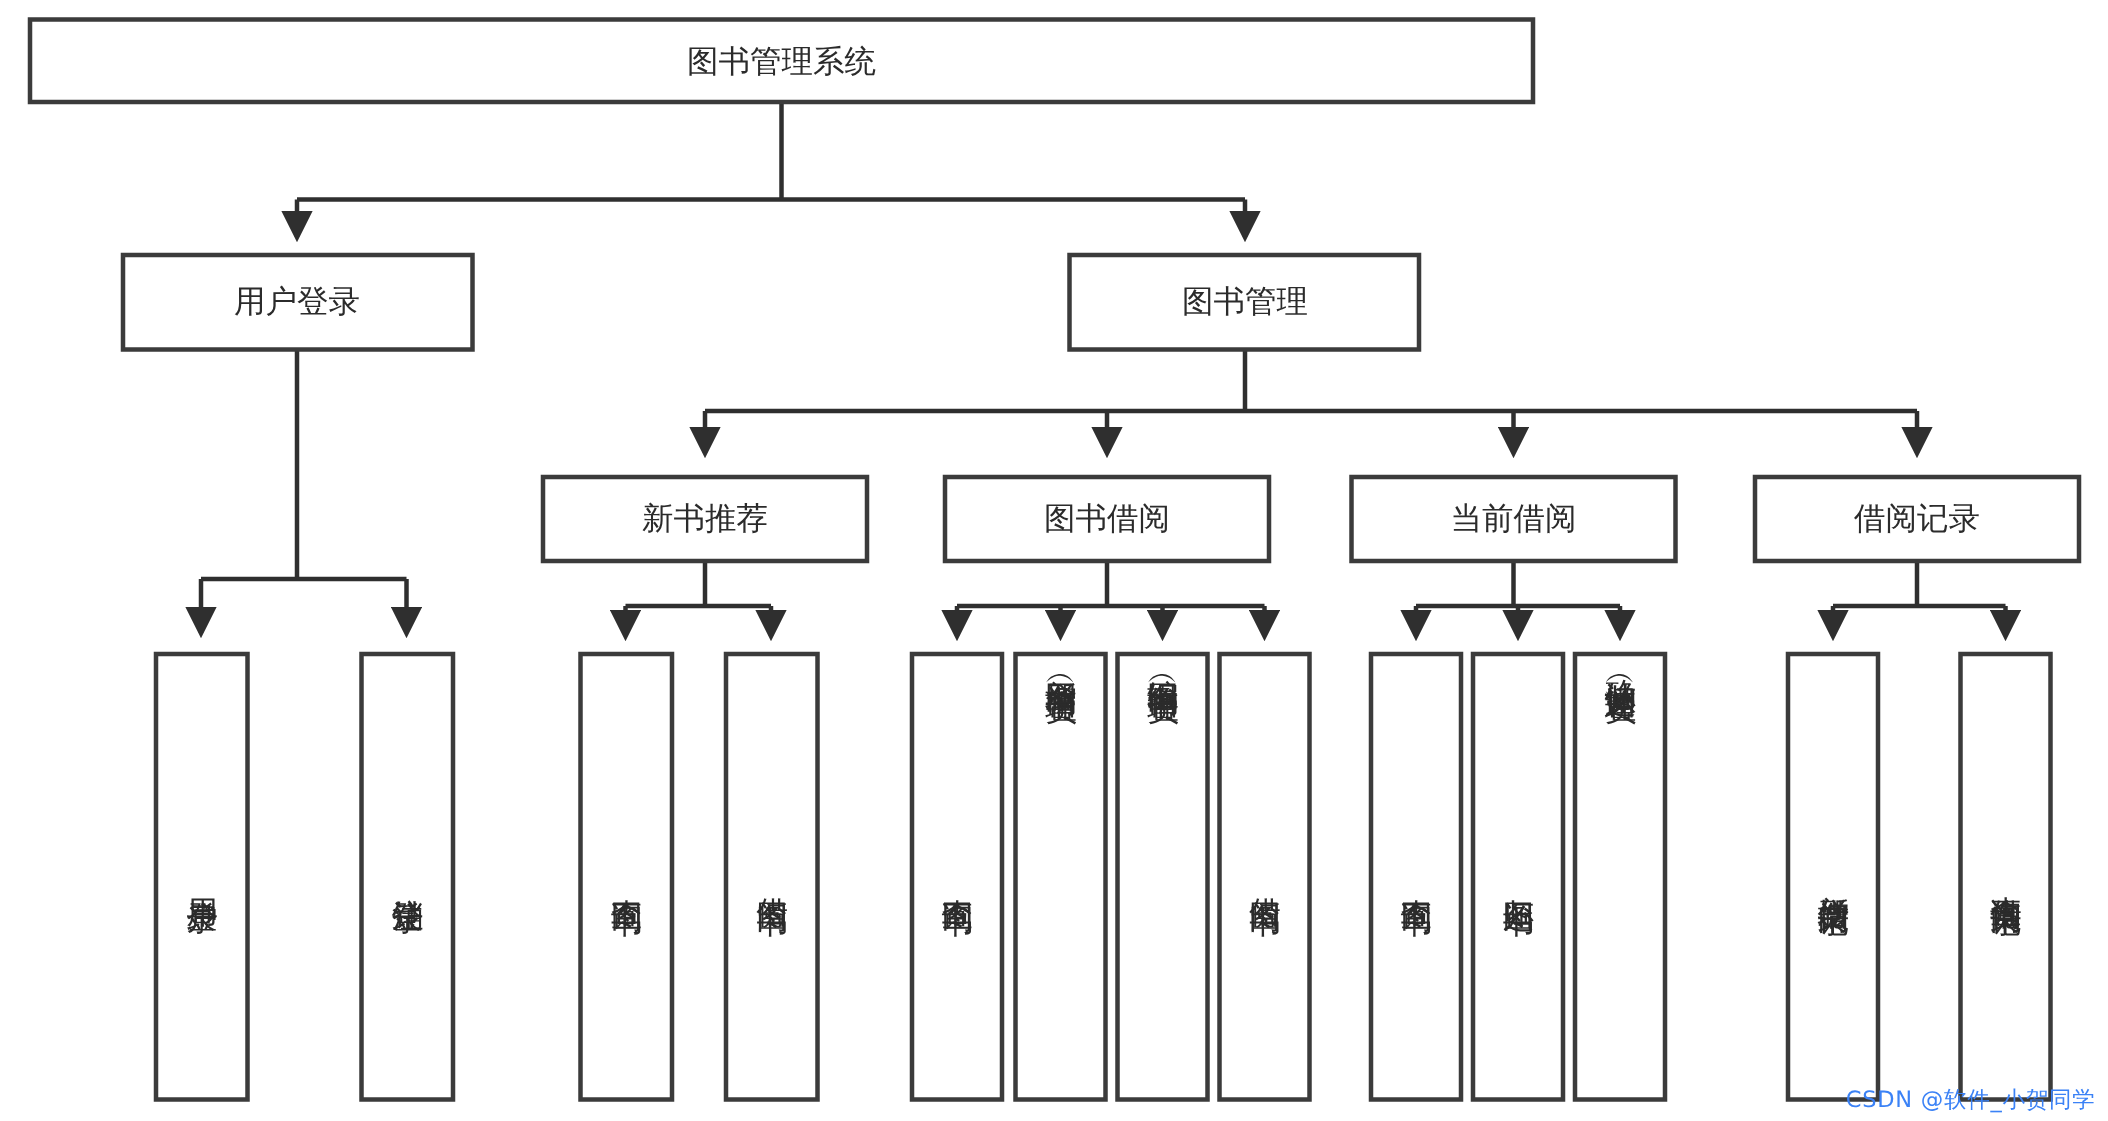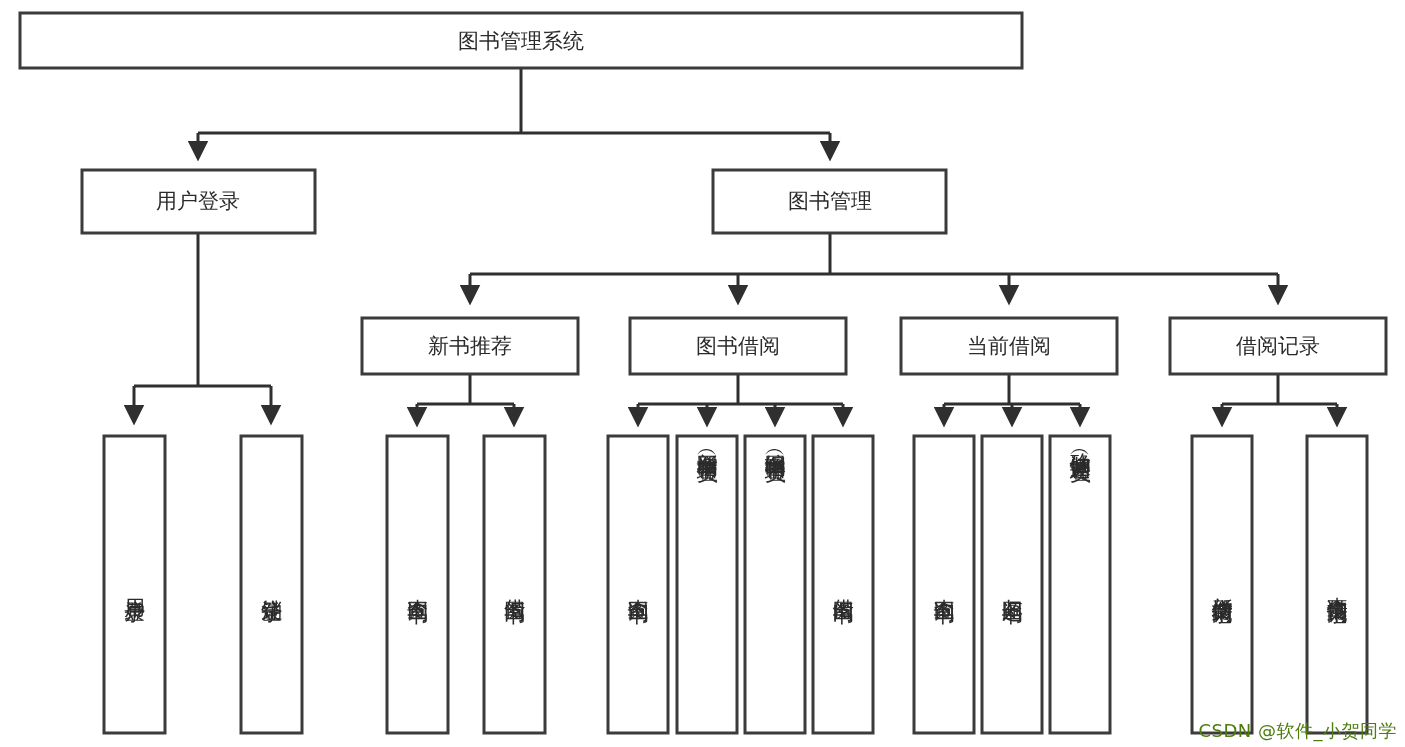--- a/index.html
+++ b/index.html
@@ -61,22 +61,22 @@
     line-height: 1.08;
     color: #2b2b2b;
     letter-spacing: 1.5px;
     white-space: nowrap;
   }
   #watermark {
     position: absolute;
     right: 8px;
     bottom: 4px;
     font-family: "DejaVu Sans", "Liberation Sans", sans-serif;
-    font-size: 18px;
-    color: #4d7c0f;
+    font-size: 15px;
+    color: #3b82f6;
     letter-spacing: 0.5px;
     user-select: none;
   }
 </style>
 </head>
 <body>
 
 <div id="diagram-root">
 
   <svg id="tree-svg" viewBox="0 0 1405 747">

